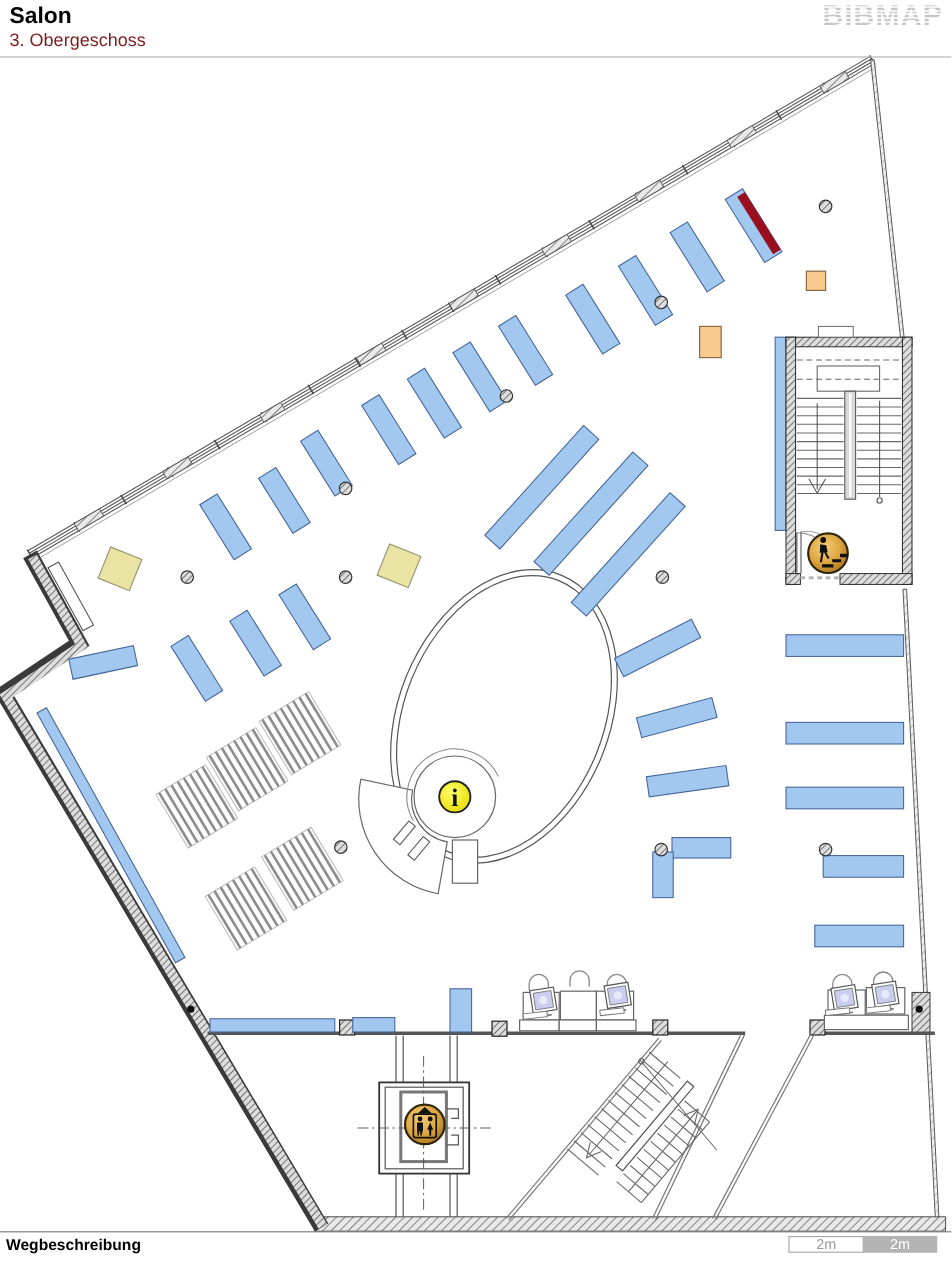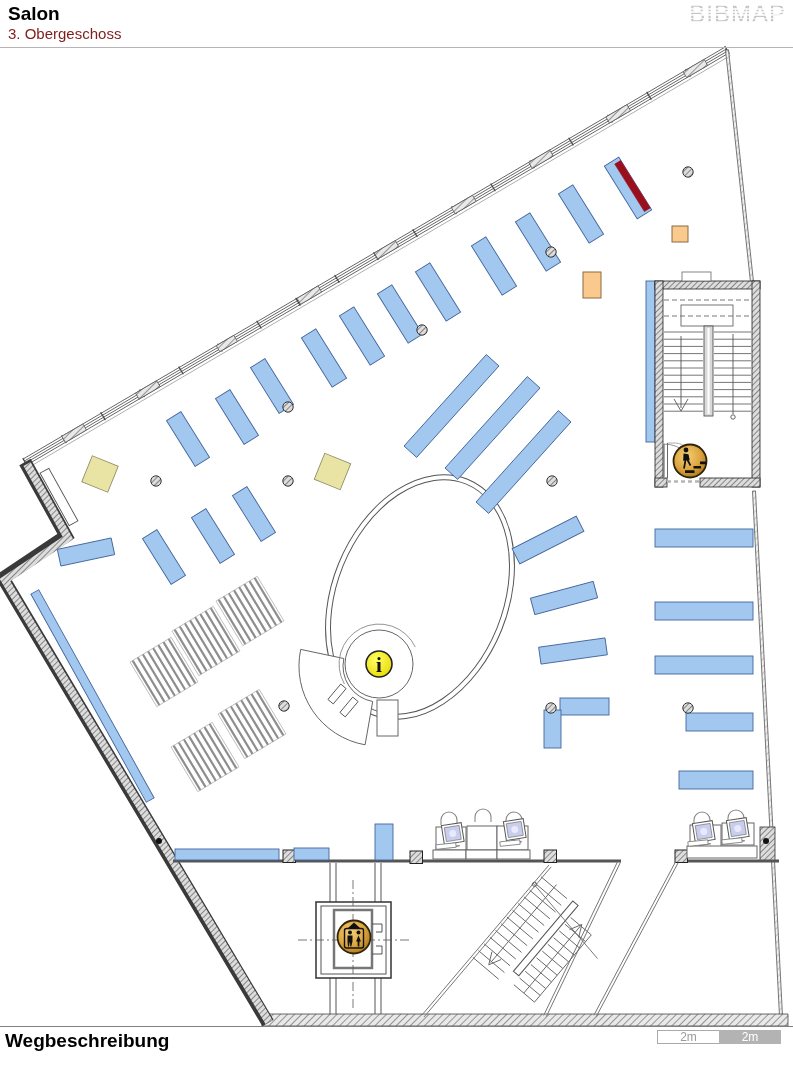--- a/index.html
+++ b/index.html
@@ -1,22 +1,22 @@
 <!DOCTYPE html>
 <html><head><meta charset="utf-8"><style>
 html,body{margin:0;padding:0;background:#fff;width:793px;height:1067px;overflow:hidden;}
 body{font-family:"Liberation Sans",sans-serif;position:relative;}
 .h1{position:absolute;left:8px;top:3px;font-size:19px;font-weight:bold;color:#000;}
 .h2{position:absolute;left:8px;top:25px;font-size:15px;color:#7f1d1d;}
 .hline{position:absolute;left:0;right:0;top:47px;border-top:1px solid #b5b5b5;}
-.logo{position:absolute;right:7px;top:0px;font-size:24px;font-weight:normal;letter-spacing:1px;
+.logo{position:absolute;right:7px;top:0px;font-size:24px;font-weight:bold;letter-spacing:1px;
   background:repeating-linear-gradient(180deg,#c6c6c6 0px,#c6c6c6 1.6px,#f2f2f2 1.6px,#f2f2f2 3.2px);
   -webkit-background-clip:text;background-clip:text;color:transparent;}
 .fline{position:absolute;left:0;right:0;top:1026px;border-top:1px solid #808080;}
-.ftxt{position:absolute;left:5px;top:1030px;font-size:19px;font-weight:bold;color:#000;}
+.ftxt{position:absolute;left:5px;top:1030px;font-size:13px;font-weight:bold;color:#000;}
 .sc1{position:absolute;left:657px;top:1030px;width:61px;height:12px;background:#fff;border:1px solid #aaa;
   color:#9a9a9a;font-size:12px;text-align:center;line-height:12px;}
 .sc2{position:absolute;left:719px;top:1030px;width:62px;height:14px;background:#b3b3b3;
   color:#fff;font-size:12px;text-align:center;line-height:14px;}
 </style></head>
 <body>
 <svg width="793" height="1067" viewBox="0 0 793 1067">
 <defs>
 <pattern id="hat" width="5" height="5" patternUnits="userSpaceOnUse" patternTransform="rotate(45)">
   <rect width="5" height="5" fill="#e9e9e9"></rect>

